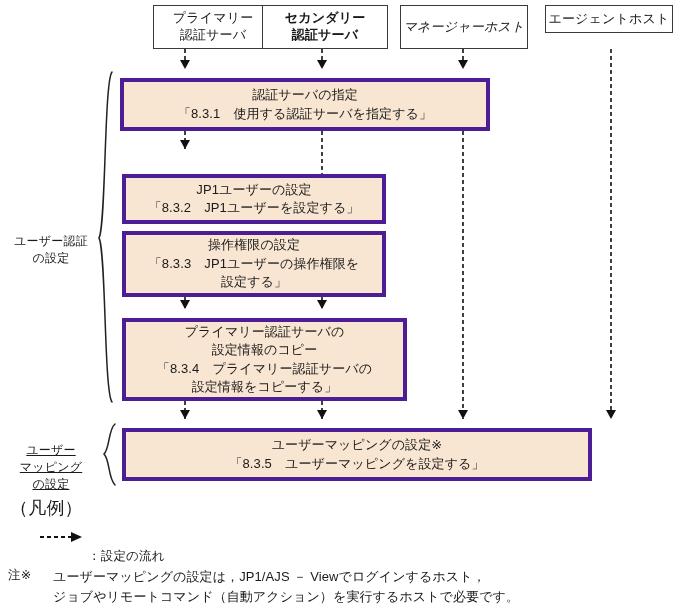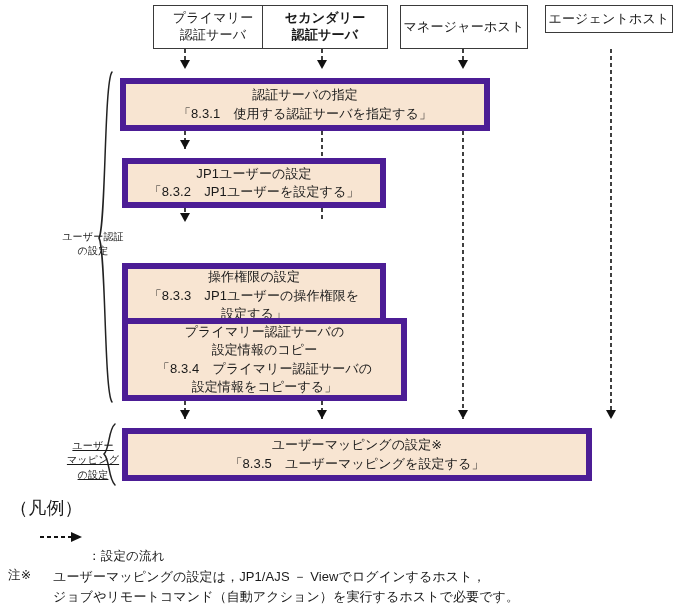--- a/index.html
+++ b/index.html
@@ -40,40 +40,39 @@
     font-size: 13px;
     line-height: 1.28;
     letter-spacing: 0.2px;
     color: #1a1a1a;
   }
   .host-box span { display: block; }
   .step-box {
     position: absolute;
     box-sizing: border-box;
     background: #f8e5d2;
-    border: 6px solid #4c1d95;
+    border: 4px solid #4c1d95;
     display: flex;
     align-items: center;
     justify-content: center;
     text-align: center;
     font-size: 13px;
     line-height: 1.42;
     letter-spacing: 0.1px;
     color: #1a1a1a;
   }
   .step-box .inner { display: block; white-space: pre-line; }
   .group-label {
     position: absolute;
     text-align: center;
-    font-size: 10px;
+    font-size: 12px;
     line-height: 1.42;
     letter-spacing: 0.2px;
     color: #1a1a1a;
     white-space: pre-line;
-    margin-left: 42px;
   }
   .legend-title {
     position: absolute;
     font-size: 18px;
     letter-spacing: 0.2px;
     color: #1a1a1a;
   }
   .legend-text {
     position: absolute;
     font-size: 12.5px;
@@ -143,35 +142,35 @@
 
   <div class="host-box" style="left:125px; top:5px; width:120px; height:44px;margin-left:28px;">
     <span style="white-space:pre-line;">プライマリー
 認証サーバ</span>
   </div>
   <div class="host-box" style="left:262px; top:5px; width:126px; height:44px;font-weight:bold;">
     <span style="white-space:pre-line;">セカンダリー
 認証サーバ</span>
   </div>
   <div class="host-box" style="left:400px; top:5px; width:128px; height:44px;">
-    <span style="white-space:pre-line;">マネージャーホスト</span>
+    <span style="white-space:pre-line;font-style:italic;">マネージャーホスト</span>
   </div>
   <div class="host-box" style="left:545px; top:5px; width:128px; height:28px;">
     <span style="white-space:pre-line;">エージェントホスト</span>
   </div>
 
   <div class="step-box" style="left:120px; top:78px; width:370px; height:53px;">
     <span class="inner">認証サーバの指定
 「8.3.1　使用する認証サーバを指定する」</span>
   </div>
-  <div class="step-box" style="left:122px; top:158px; width:264px; height:50px;">
+  <div class="step-box" style="left:122px; top:174px; width:264px; height:50px;">
     <span class="inner">JP1ユーザーの設定
 「8.3.2　JP1ユーザーを設定する」</span>
   </div>
-  <div class="step-box" style="left:122px; top:231px; width:264px; height:66px;margin-top:32px;">
+  <div class="step-box" style="left:122px; top:231px; width:264px; height:66px;">
     <span class="inner">操作権限の設定
 「8.3.3　JP1ユーザーの操作権限を
 設定する」</span>
   </div>
   <div class="step-box" style="left:122px; top:318px; width:285px; height:83px;">
     <span class="inner">プライマリー認証サーバの
 設定情報のコピー
 「8.3.4　プライマリー認証サーバの
 設定情報をコピーする」</span>
   </div>

